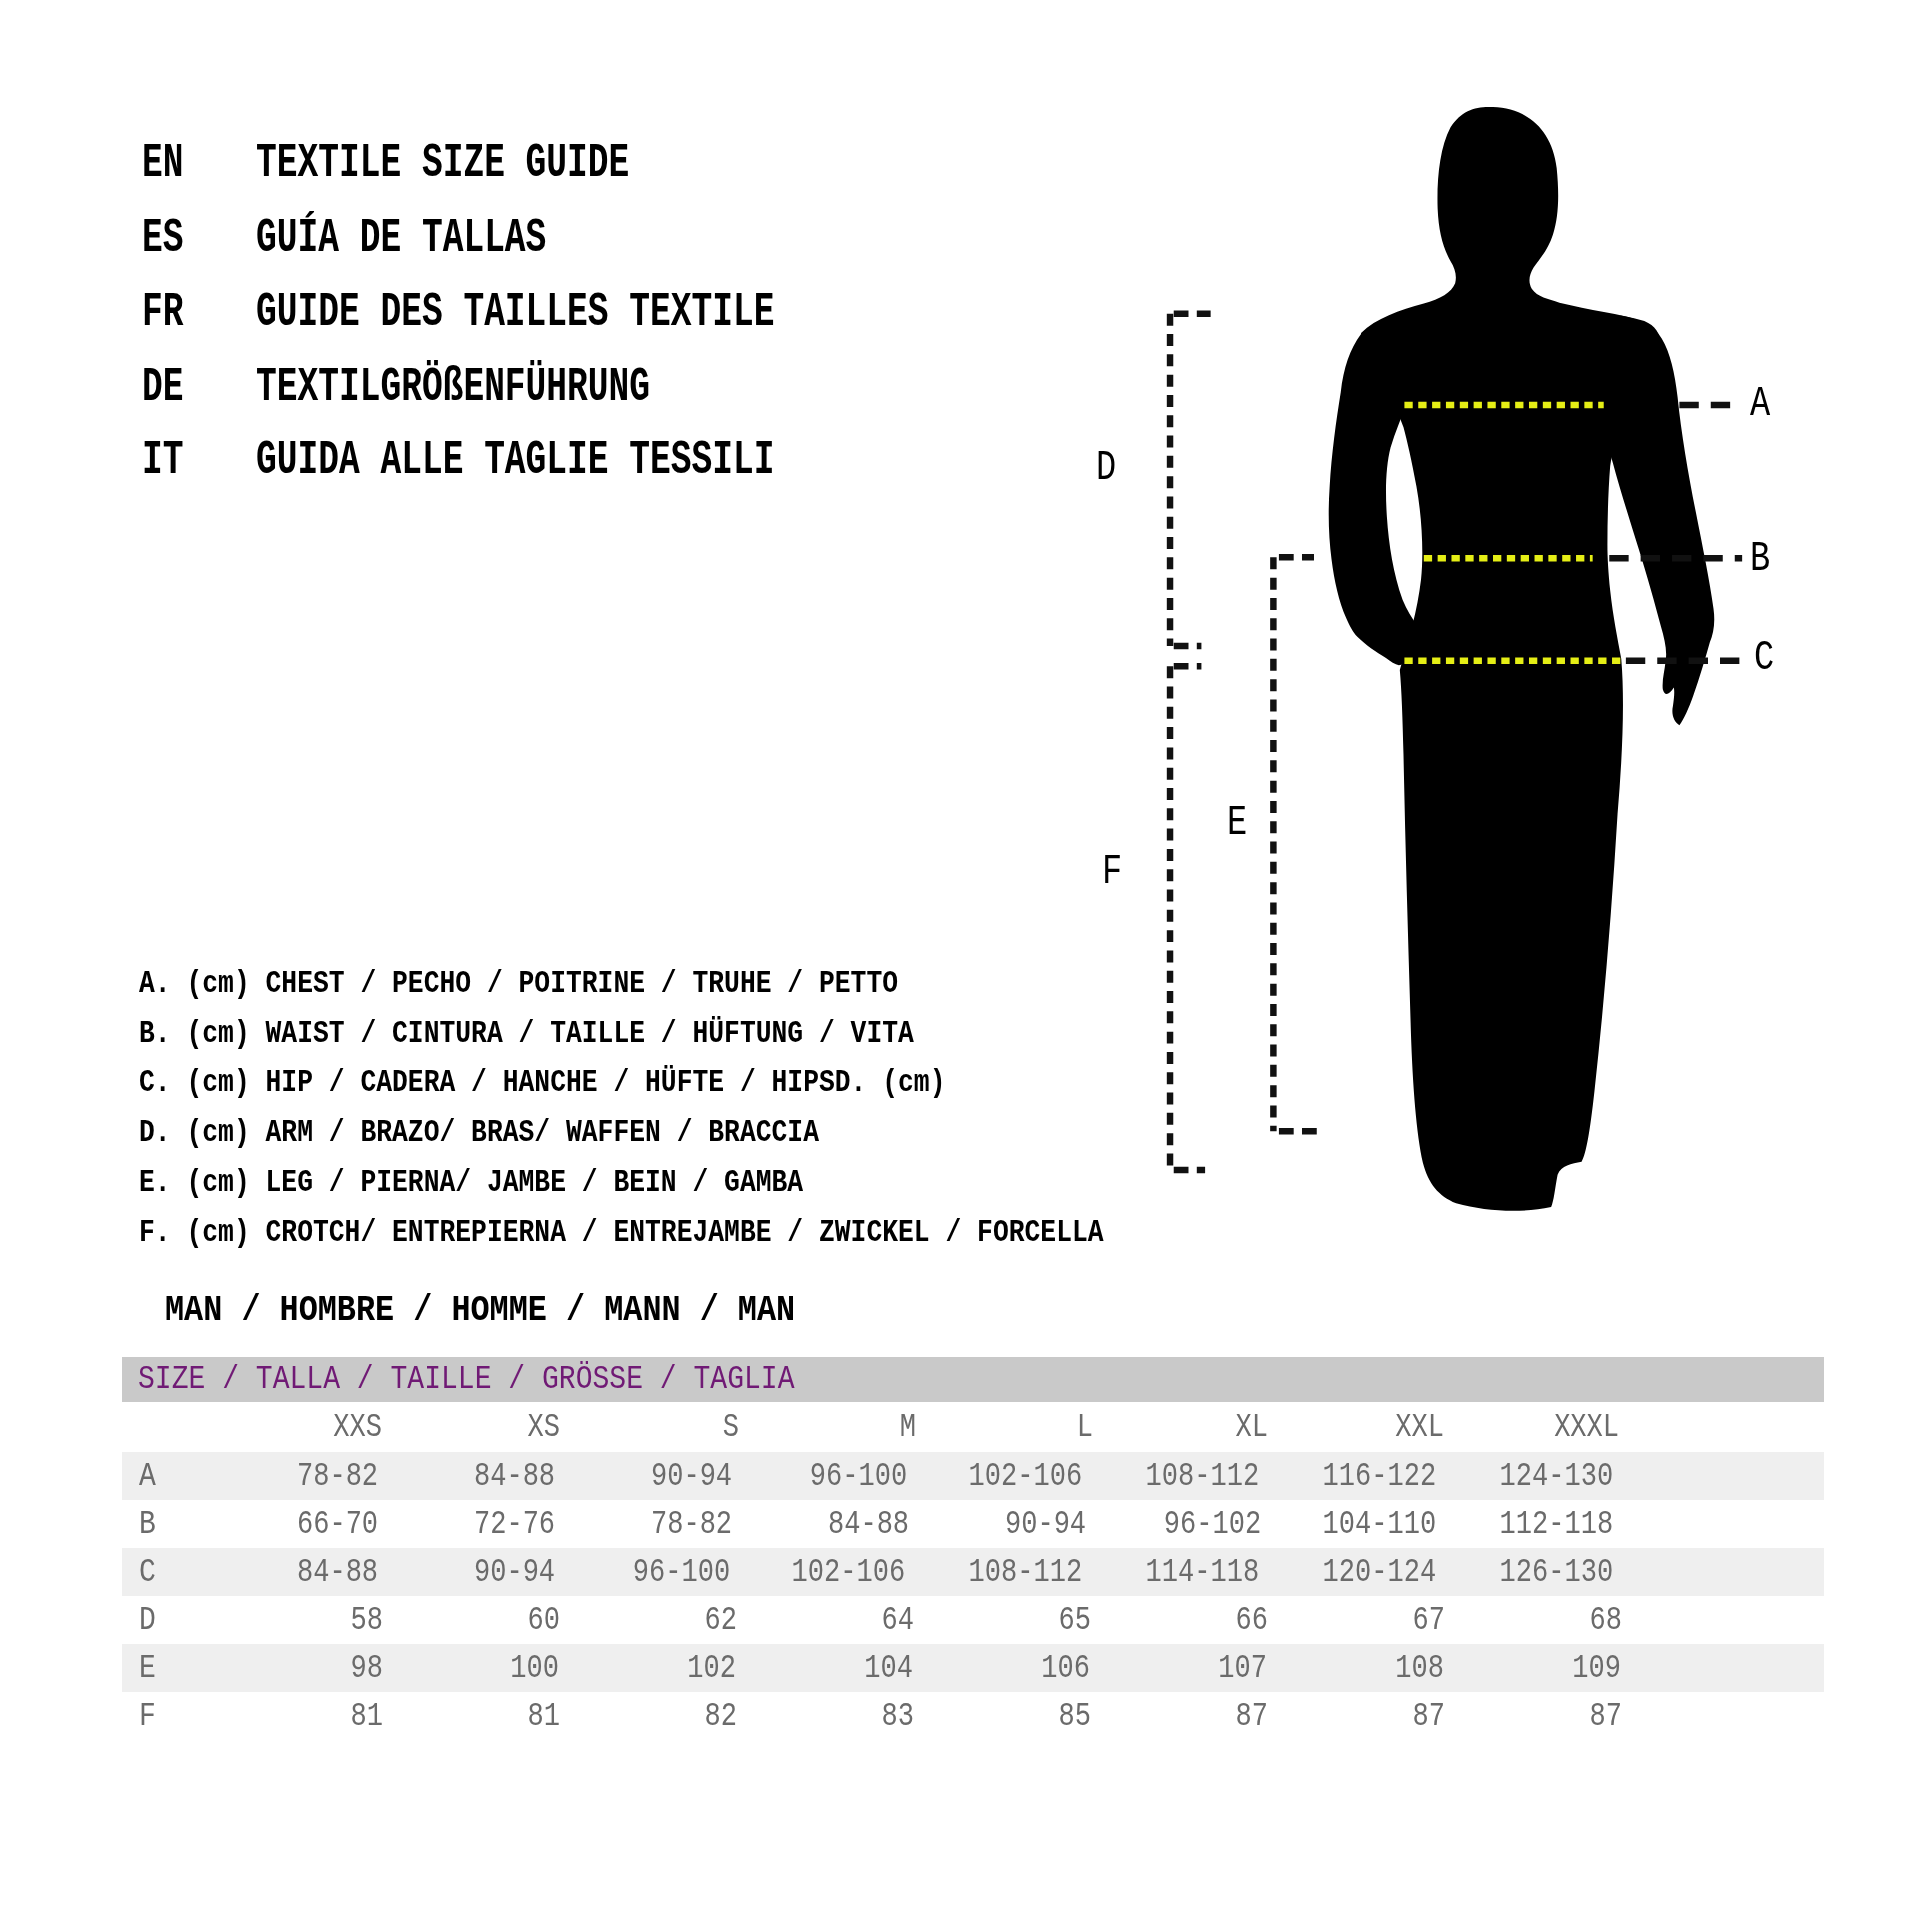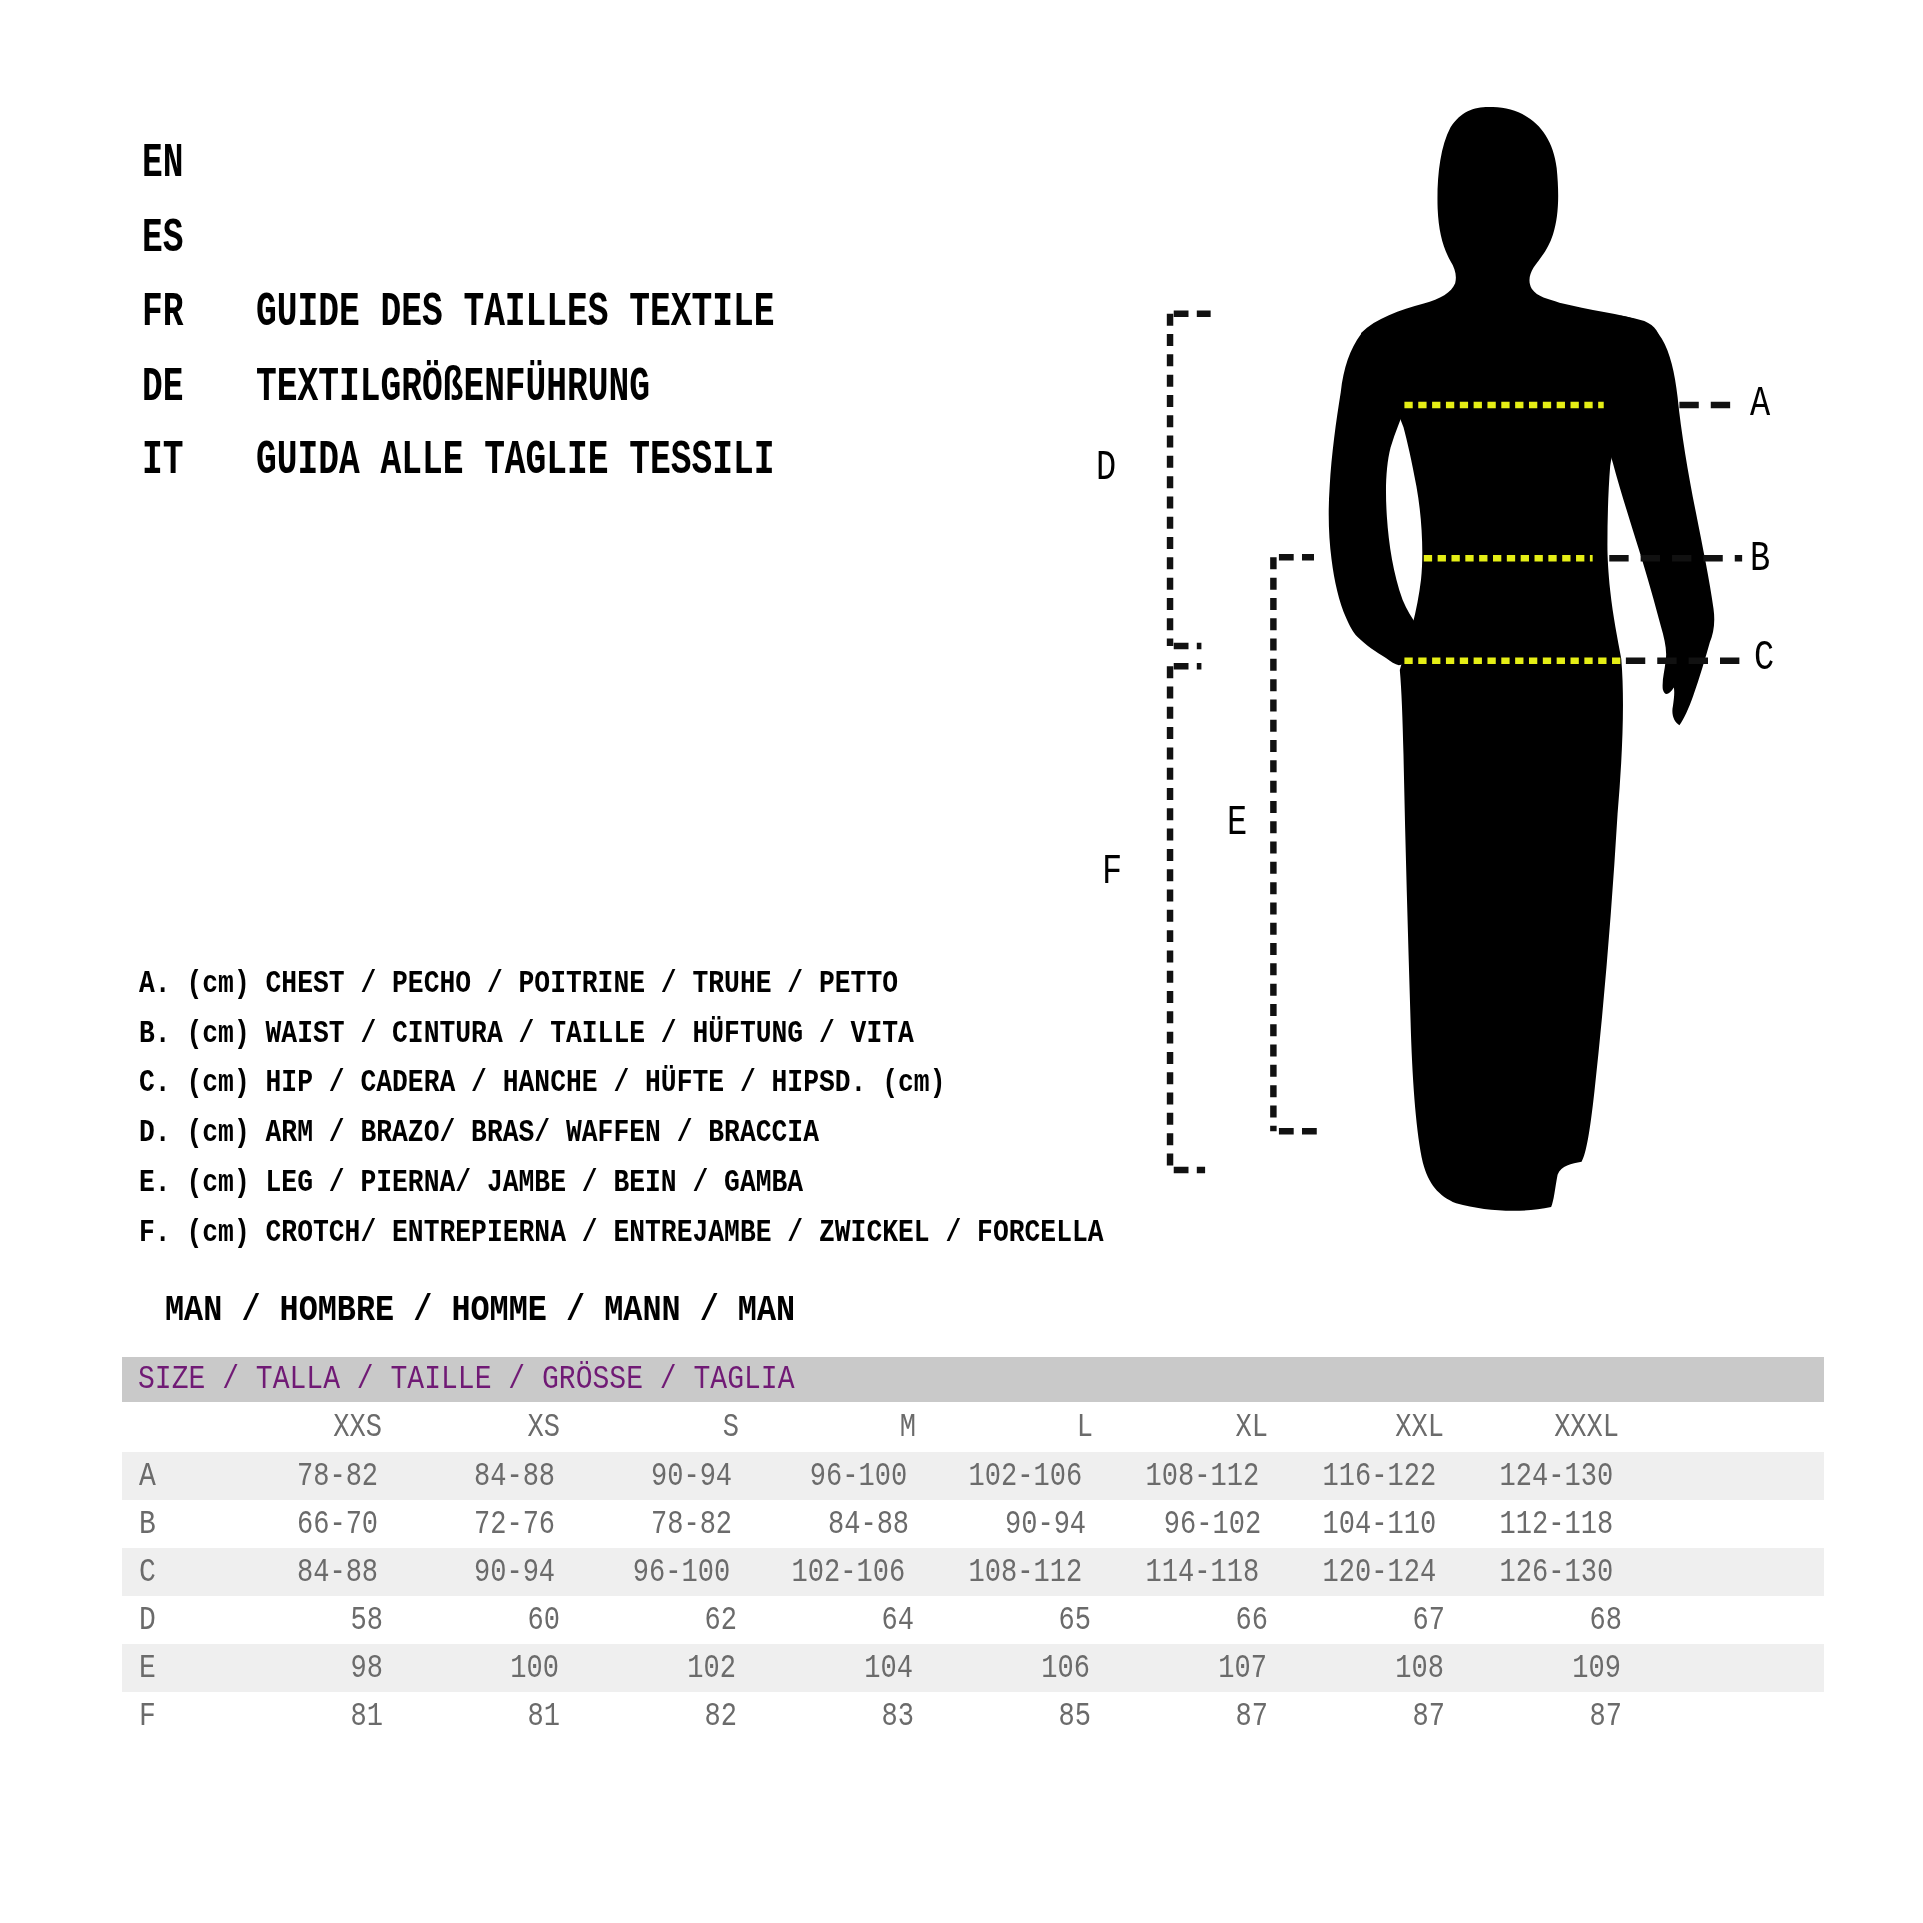--- a/index.html
+++ b/index.html
@@ -43,23 +43,25 @@
   svg{position:absolute;left:0;top:0;}
 </style>
 </head>
 <body>
 
 <div id="canvas">
 
   <div>
     <div class="lang-row" style="top:135px">
       <span class="lang-code"><span class="cx">EN</span></span>
+      <span class="lang-title"><span class="cx">TEXTILE SIZE GUIDE</span></span>
     </div>
     <div class="lang-row" style="top:210px">
       <span class="lang-code"><span class="cx">ES</span></span>
+      <span class="lang-title"><span class="cx">GUÍA DE TALLAS</span></span>
     </div>
     <div class="lang-row" style="top:284px">
       <span class="lang-code"><span class="cx">FR</span></span>
       <span class="lang-title"><span class="cx">GUIDE DES TAILLES TEXTILE</span></span>
     </div>
     <div class="lang-row" style="top:359px">
       <span class="lang-code"><span class="cx">DE</span></span>
       <span class="lang-title"><span class="cx">TEXTILGRÖßENFÜHRUNG</span></span>
     </div>
     <div class="lang-row" style="top:432px">

